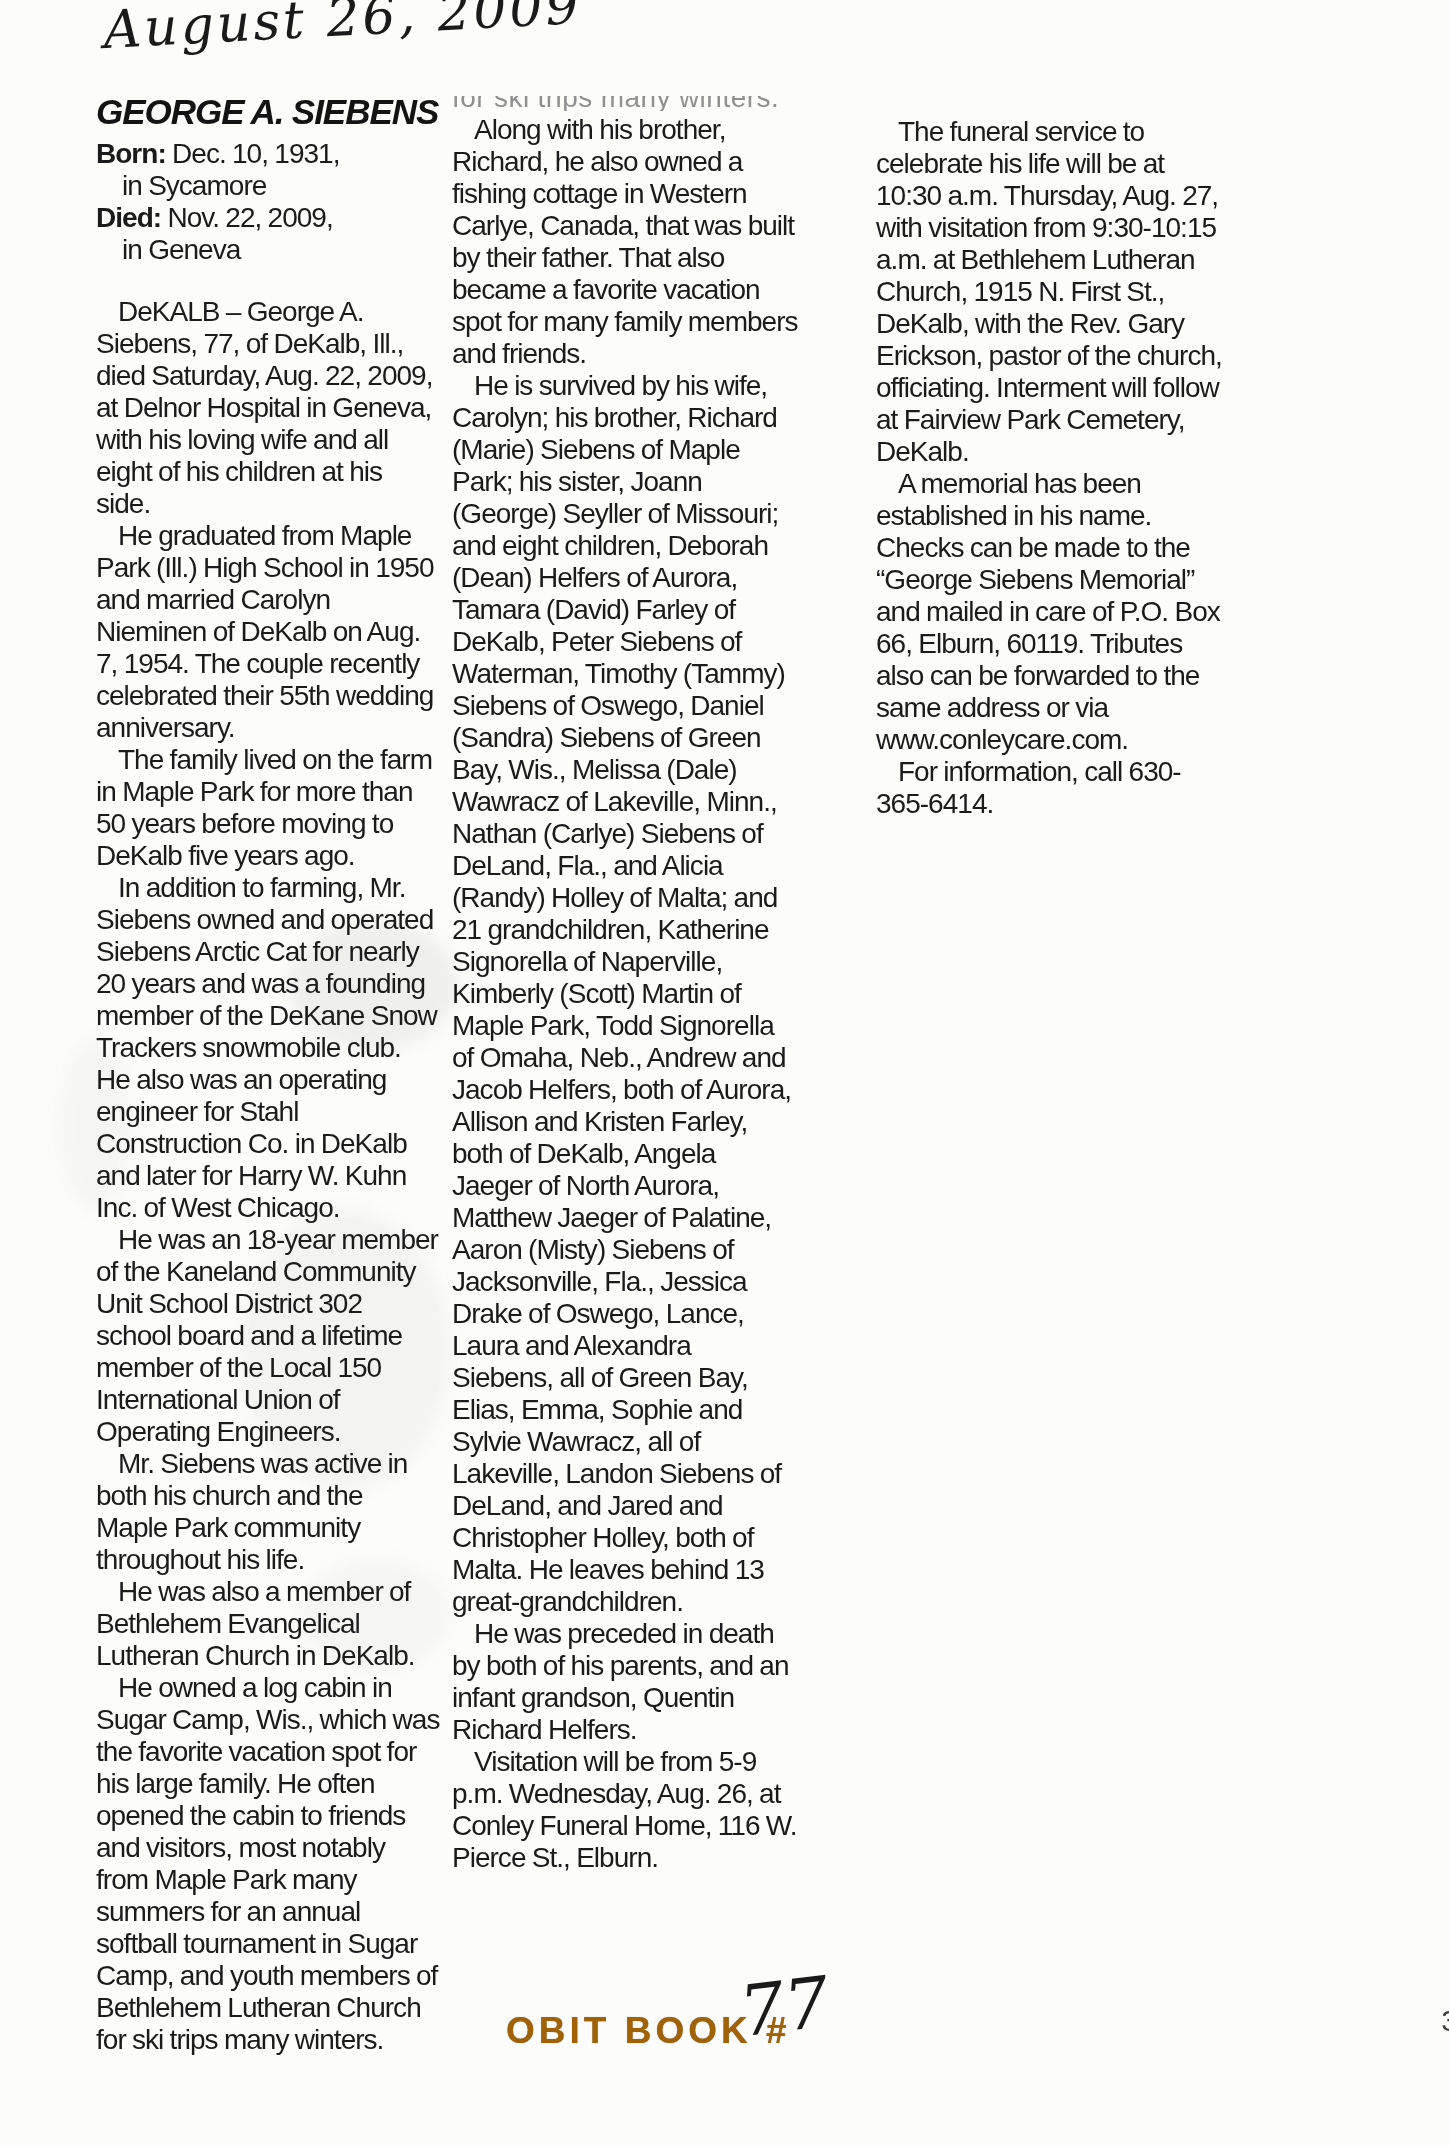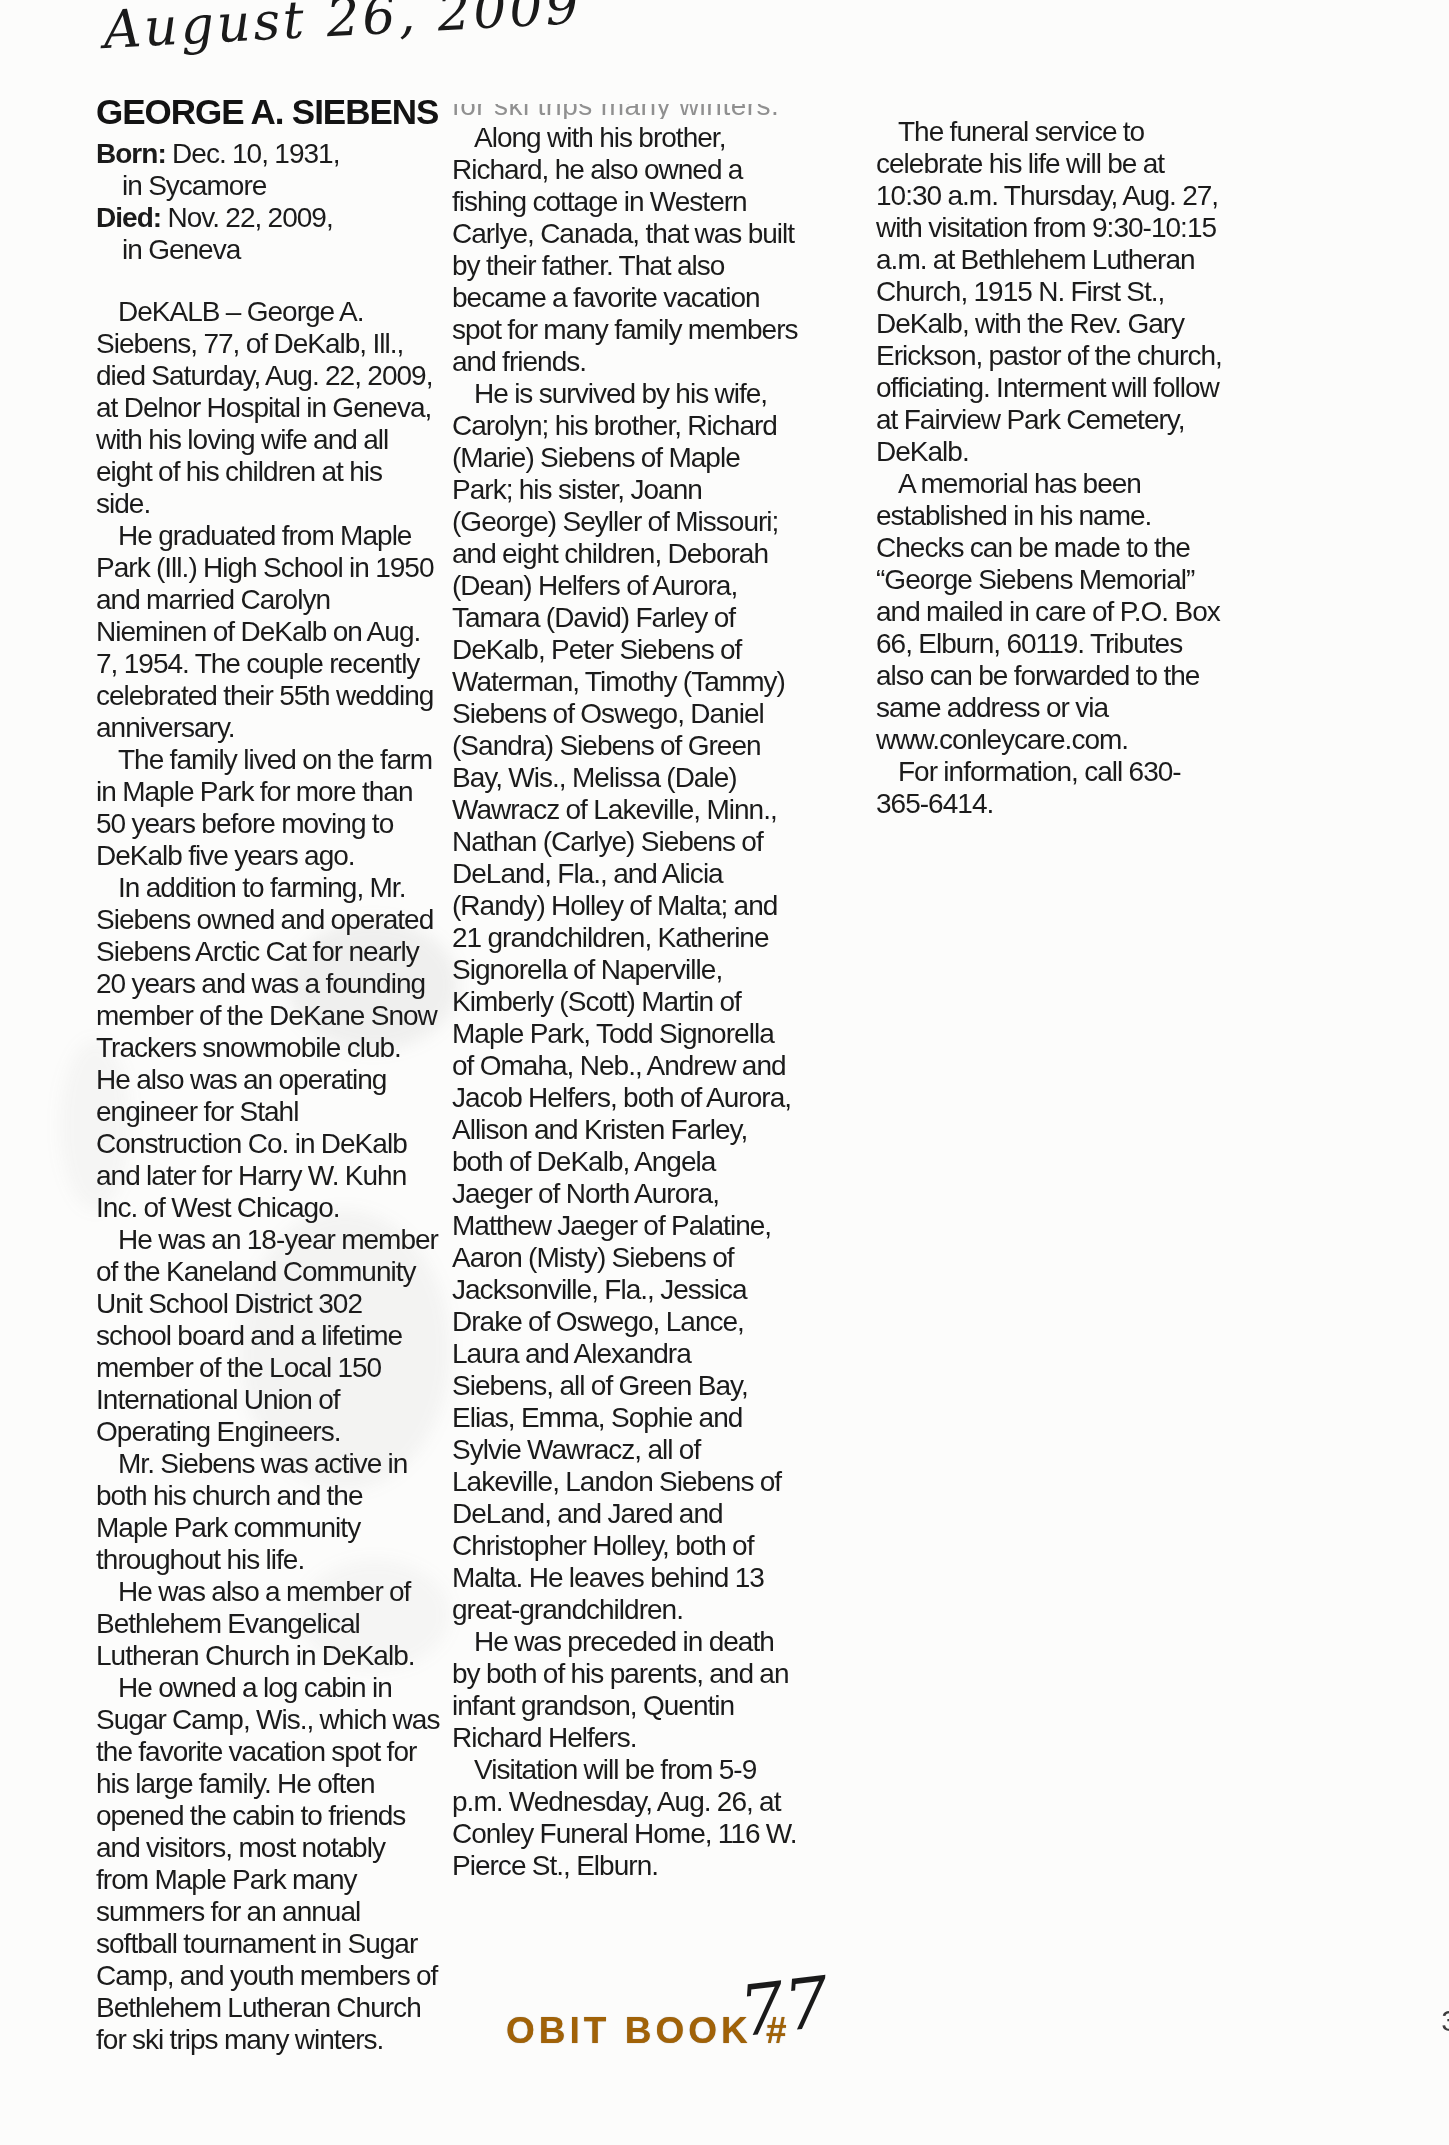--- a/index.html
+++ b/index.html
@@ -7,25 +7,25 @@
     position:relative;
     width:1449px;height:2145px;
     background:#fcfcfb;
     overflow:hidden;
     font-family:"Liberation Sans",sans-serif;
     color:#1b1b1b;
   }
   
   .col{position:absolute;font-size:28px;line-height:32px;letter-spacing:-0.035em;word-spacing:-0.5px;}
   .col1{left:96px;top:92px;width:344px;}
-  .col2{left:452px;top:104px;width:346px;}
+  .col2{left:452px;top:96px;width:346px;}
   .col3{left:876px;top:116px;width:352px;}
   h1{
     font-size:35px;line-height:40px;margin:0 0 6px 0;
-    font-weight:bold;letter-spacing:-1px;color:#131313;
+    font-weight:bold;letter-spacing:-1px;color:#131313;font-style:italic;
   }
   .vitals{margin-bottom:30px;}
   .vital .vline b{font-weight:bold;}
   .vital .vplace{padding-left:26px;}
   .paras p{margin:0;text-indent:22px;}
   
   .cutline{height:15px;overflow:hidden;margin-bottom:3px;color:#909090;}
   .cutline span{display:block;margin-top:-14px;letter-spacing:0.5px;}
   
   .handwritten{

